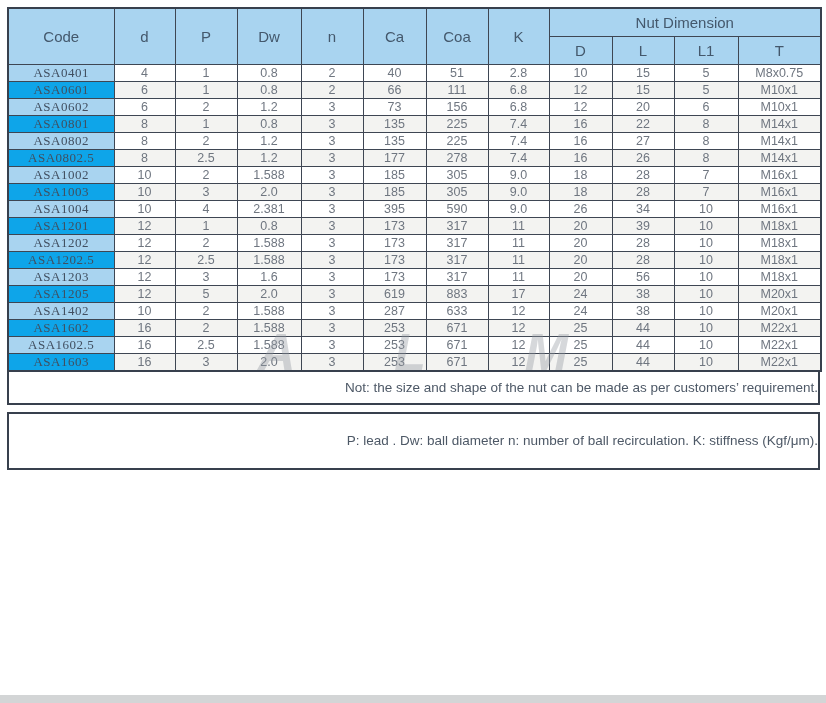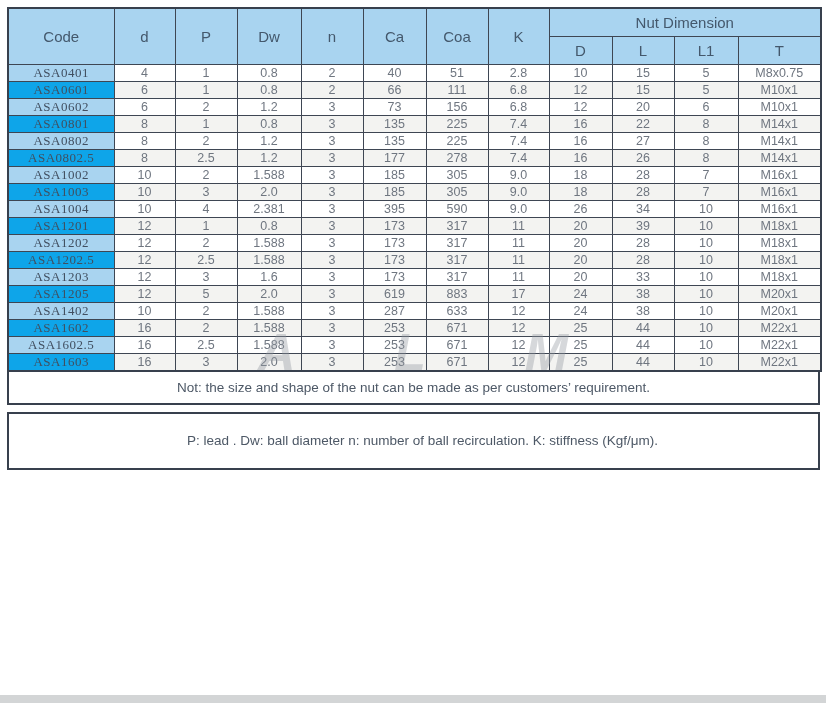--- a/index.html
+++ b/index.html
@@ -54,21 +54,21 @@
   }
   tbody tr.alt td.code-col{background:#0ea5e9;}
   .notebox{
     box-sizing:border-box;
     border:2px solid #38404d;
     background:#ffffff;
     color:#4d5866;
     font-size:13.5px;
     display:flex;
     flex-direction:column;
-    align-items:center;
+    align-items:flex-end;
     justify-content:center;
     text-align:center;
   }
   .notebox.first{
     height:33px;
     border-top:none;
   }
   .notebox.second{
     margin-top:7px;
     height:58px;
@@ -308,21 +308,21 @@
           <tr>
             <td class="code-col">ASA1203</td>
             <td>12</td>
             <td>3</td>
             <td>1.6</td>
             <td>3</td>
             <td>173</td>
             <td>317</td>
             <td>11</td>
             <td>20</td>
-            <td>33</td>
+            <td>56</td>
             <td>10</td>
             <td>M18x1</td>
           </tr>
           <tr class="alt">
             <td class="code-col">ASA1205</td>
             <td>12</td>
             <td>5</td>
             <td>2.0</td>
             <td>3</td>
             <td>619</td>

